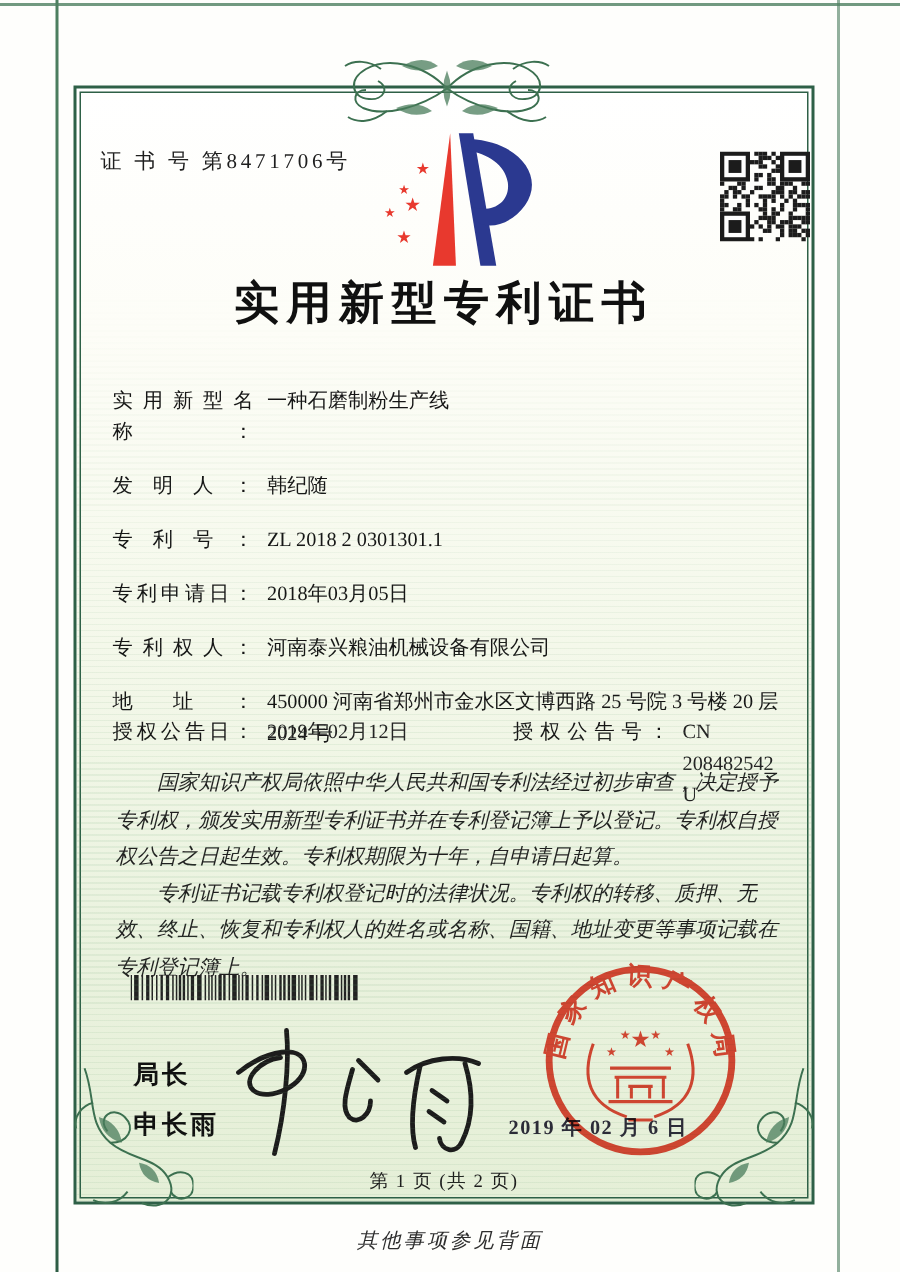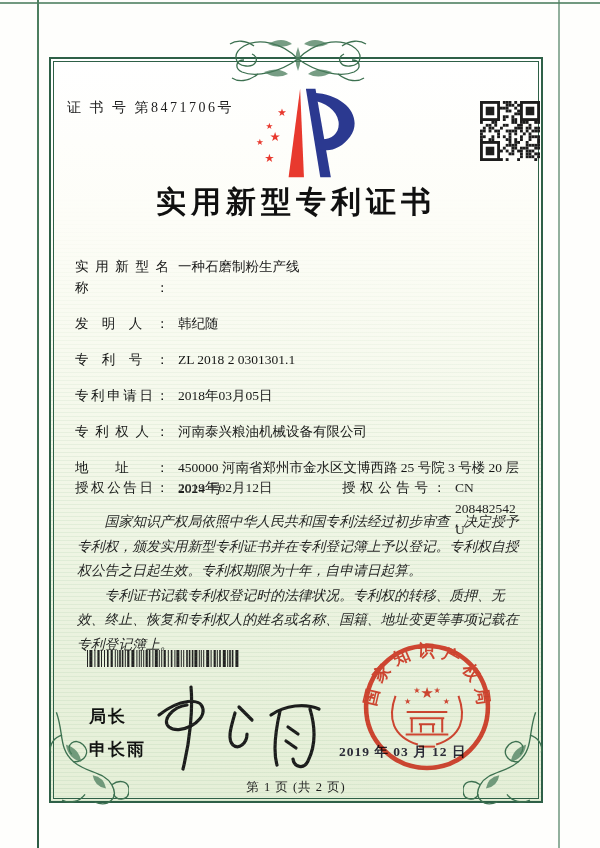--- a/index.html
+++ b/index.html
@@ -392,21 +392,21 @@
         <path d="M52,8 C54,30 51,62 44,90"></path>
         <path d="M96,34 C92,48 88,60 94,66 C100,71 108,64 108,55"></path>
         <path d="M100,28 L113,41"></path>
         <path d="M132,36 C146,26 166,24 180,30"></path>
         <path d="M141,32 C136,54 134,72 138,86"></path>
         <path d="M171,30 C177,50 176,68 169,82 C165,91 155,88 154,80"></path>
         <path d="M149,48 l10,7 M147,62 l10,7"></path>
       </g>
     </svg>
 
-    <div class="seal-date">2019 年 03 月 12 日</div>
+    <div class="seal-date">2019 年 02 月 6 日</div>
 
     <svg class="seal" viewBox="0 0 130 130">
       <circle cx="65" cy="65" r="60" fill="none" stroke="#e23a28" stroke-width="4.5"></circle>
       <defs>
         <path id="sealarc" d="M19.7,86.1 A50,50 0 1 1 110.3,86.1" fill="none"></path>
       </defs>
       <text font-size="16.5" font-weight="bold" fill="#e23a28" letter-spacing="6.5">
         <textPath href="#sealarc" startOffset="22">国家知识产权局</textPath>
       </text>
       <g fill="#e23a28" font-family="'DejaVu Sans',sans-serif" text-anchor="middle">
@@ -423,13 +423,14 @@
         <path d="M44,92 h42"></path>
         <path d="M34,54 C26,76 31,94 56,102"></path>
         <path d="M96,54 C104,76 99,94 74,102"></path>
         <path d="M57,104 h16"></path>
       </g>
     </svg>
 
     <div class="page-footer">第 1 页 (共 2 页)</div>
   </div>
 
+  <div class="back-note">其他事项参见背面</div>
 </div>
 
 </body></html>

